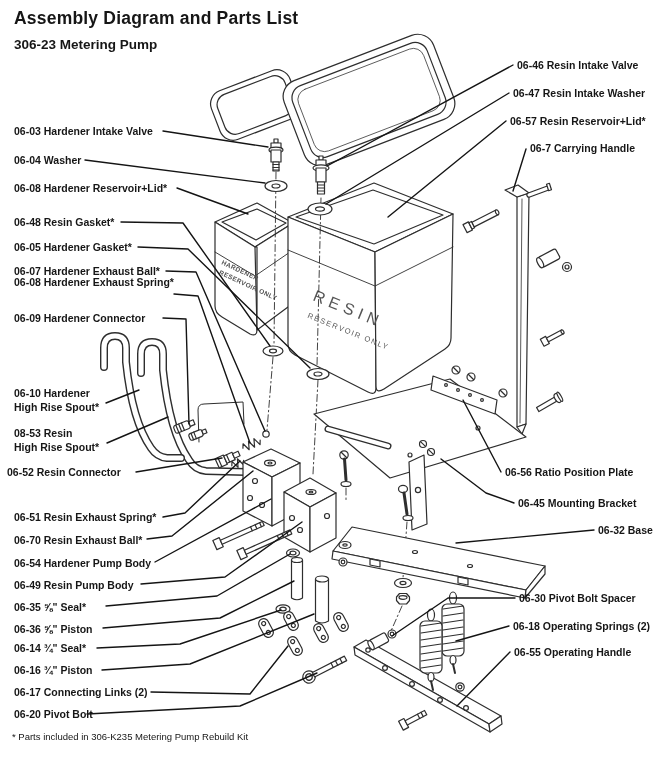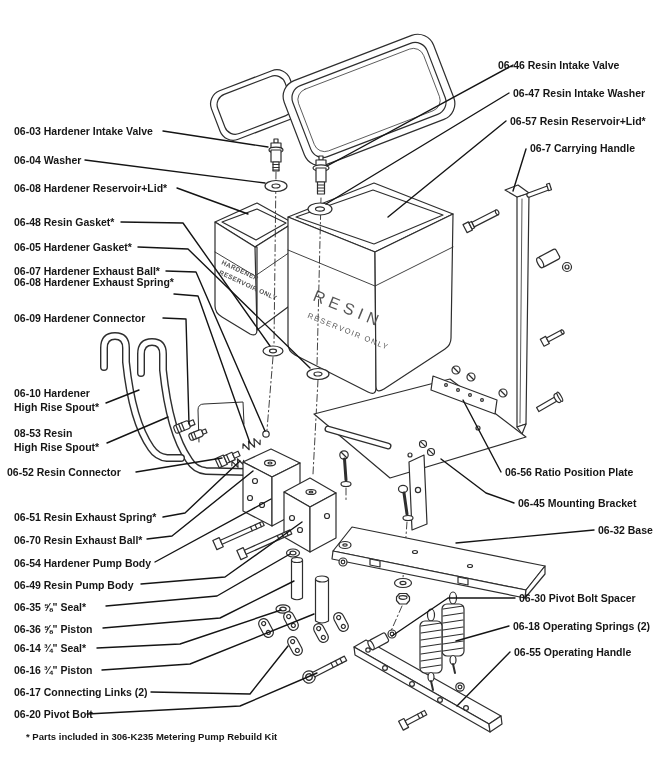--- a/index.html
+++ b/index.html
@@ -3,27 +3,29 @@
 <meta charset="utf-8">
 <style>
   html,body{margin:0;padding:0;background:#fff;}
   #stage{position:relative;width:665px;height:777px;background:#fff;overflow:hidden;
          font-family:"Liberation Sans","DejaVu Sans",sans-serif;color:#161616;}
   #art{position:absolute;left:0;top:0;}
   .title{position:absolute;left:14px;top:8px;font-size:17.5px;font-weight:bold;letter-spacing:0.2px;}
   .subtitle{position:absolute;left:14px;top:37px;font-size:13.5px;font-weight:bold;}
   .pl{position:absolute;font-size:10.5px;font-weight:bold;white-space:nowrap;line-height:12px;}
   .pl.two span{display:block;line-height:14px;}
-  .footnote{position:absolute;left:26px;top:731px;font-size:9.5px;font-weight:bold;}
+  .footnote{position:absolute;left:12px;top:731px;font-size:9.5px;font-weight:normal;}
 </style>
 </head>
 <body>
 
 <div id="stage">
 
+  <div class="title">Assembly Diagram and Parts List</div>
+  <div class="subtitle">306-23 Metering Pump</div>
 
   <svg id="art" width="665" height="777" viewBox="0 0 665 777" stroke="#2e2e2e" stroke-width="1.2" fill="none" stroke-linejoin="round" stroke-linecap="round">
 
     <g transform="translate(255,105) rotate(-21)">
       <rect x="-42" y="-26" width="84" height="52" rx="14" fill="#fff"></rect>
       <rect x="-36" y="-21" width="72" height="42" rx="11"></rect>
     </g>
     <g transform="translate(369,100) rotate(-21)">
       <rect x="-80" y="-45" width="160" height="90" rx="17" fill="#fff"></rect>
       <rect x="-72" y="-38" width="144" height="76" rx="13"></rect>
@@ -473,21 +475,21 @@
   <div class="pl" style="left:14px;top:534px">06-70 Resin Exhaust Ball*</div>
   <div class="pl" style="left:14px;top:557px">06-54 Hardener Pump Body</div>
   <div class="pl" style="left:14px;top:579px">06-49 Resin Pump Body</div>
   <div class="pl" style="left:14px;top:601px">06-35 ⅝" Seal*</div>
   <div class="pl" style="left:14px;top:623px">06-36 ⅝" Piston</div>
   <div class="pl" style="left:14px;top:642px">06-14 ¾" Seal*</div>
   <div class="pl" style="left:14px;top:664px">06-16 ¾" Piston</div>
   <div class="pl" style="left:14px;top:686px">06-17 Connecting Links (2)</div>
   <div class="pl" style="left:14px;top:708px">06-20 Pivot Bolt</div>
 
-  <div class="pl" style="left:498px;top:59px">06-46 Resin Intake Valve</div>
+  <div class="pl" style="left:517px;top:59px">06-46 Resin Intake Valve</div>
   <div class="pl" style="left:513px;top:87px">06-47 Resin Intake Washer</div>
   <div class="pl" style="left:510px;top:115px">06-57 Resin Reservoir+Lid*</div>
   <div class="pl" style="left:530px;top:142px">06-7 Carrying Handle</div>
   <div class="pl" style="left:505px;top:466px">06-56 Ratio Position Plate</div>
   <div class="pl" style="left:518px;top:497px">06-45 Mounting Bracket</div>
   <div class="pl" style="left:598px;top:524px">06-32 Base</div>
   <div class="pl" style="left:519px;top:592px">06-30 Pivot Bolt Spacer</div>
   <div class="pl" style="left:513px;top:620px">06-18 Operating Springs (2)</div>
   <div class="pl" style="left:514px;top:646px">06-55 Operating Handle</div>
 

